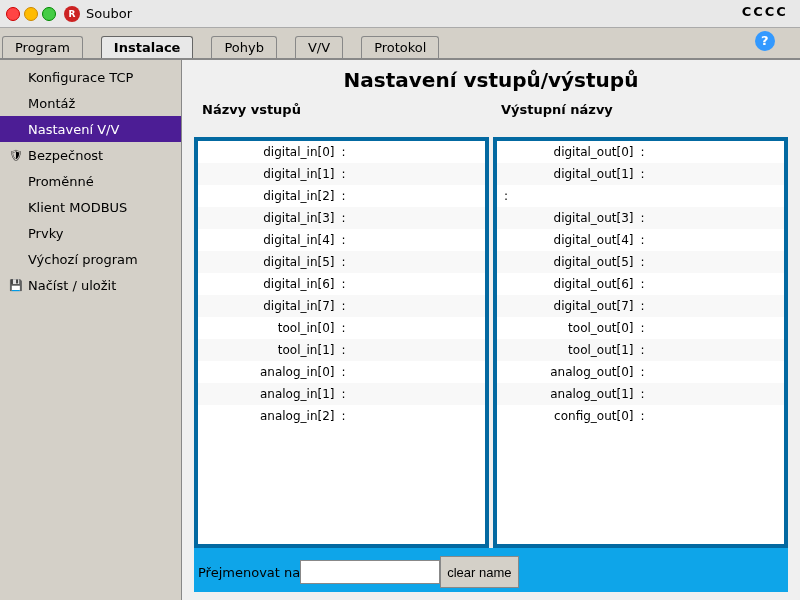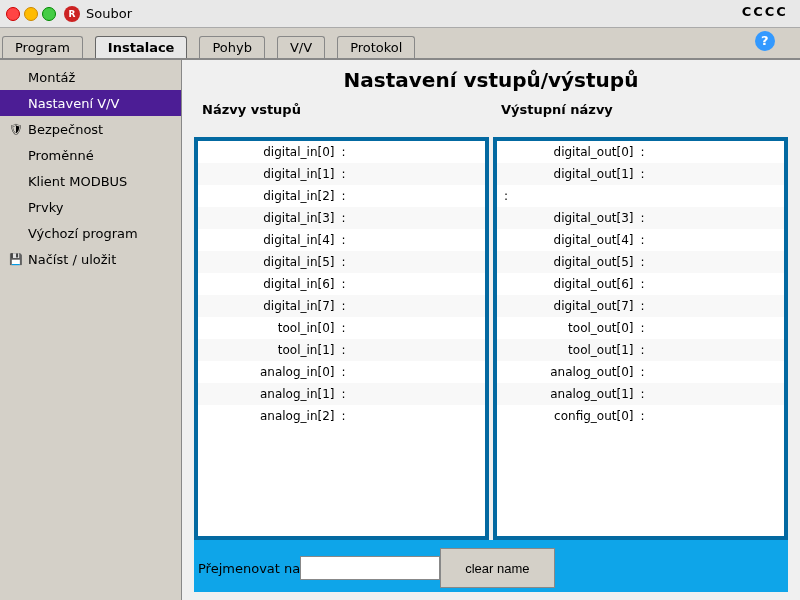--- a/index.html
+++ b/index.html
@@ -97,21 +97,21 @@
       border-bottom: 2px solid #888;
       height: 32px;
     }
     .tab {
       padding: 3px 12px;
       border: 1px solid #888;
       border-bottom: none;
       background: #d4d0c8;
       cursor: pointer;
       font-size: 13px;
-      margin-right: 12px;
+      margin-right: 18px;
       border-radius: 3px 3px 0 0;
     }
     .tab.active {
       background: #e8e8e8;
       font-weight: bold;
       border-color: #666;
     }
 
     
     .main-layout {
@@ -244,22 +244,22 @@
     }
     .rename-input {
       width: 140px;
       height: 24px;
       border: 1px solid #888;
       background: white;
       font-size: 13px;
       padding: 2px 4px;
     }
     .rename-btn {
-      padding: 2px 24px;
-      height: 40px;
+      padding: 2px 6px;
+      height: 32px;
       border: 1px solid #888;
       background: #d4d0c8;
       font-size: 13px;
       cursor: pointer;
     }
   </style>
 </head>
 <body>
 
 <div class="titlebar">
@@ -281,20 +281,24 @@
   <div class="tab">Pohyb</div>
   <div class="tab">V/V</div>
   <div class="tab">Protokol</div>
 </div>
 
 <div class="main-layout">
 
   <div class="sidebar">
     <div class="sidebar-item">
       <span class="sidebar-icon"></span>
+      <span>Konfigurace TCP</span>
+    </div>
+    <div class="sidebar-item">
+      <span class="sidebar-icon"></span>
       <span>Montáž</span>
     </div>
     <div class="sidebar-item active">
       <span class="sidebar-icon"></span>
       <span>Nastavení V/V</span>
     </div>
     <div class="sidebar-item">
       <span class="sidebar-icon">🛡</span>
       <span>Bezpečnost</span>
     </div>

